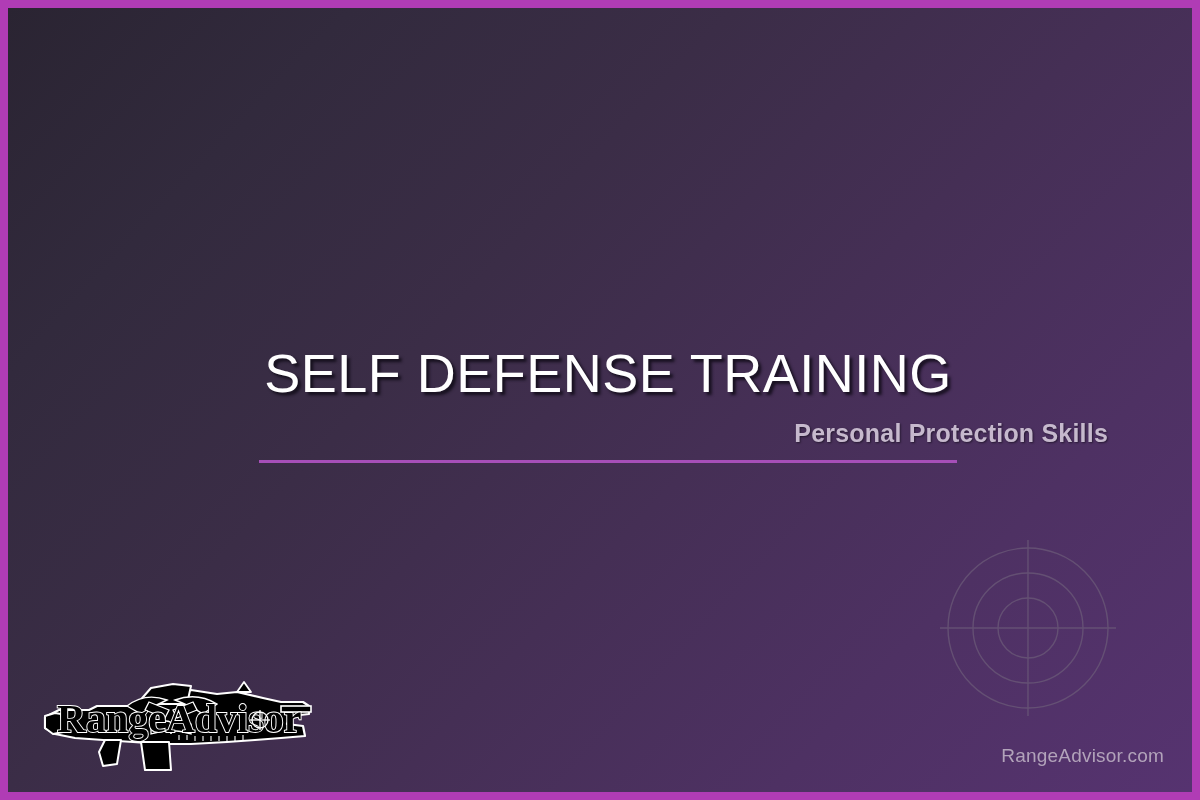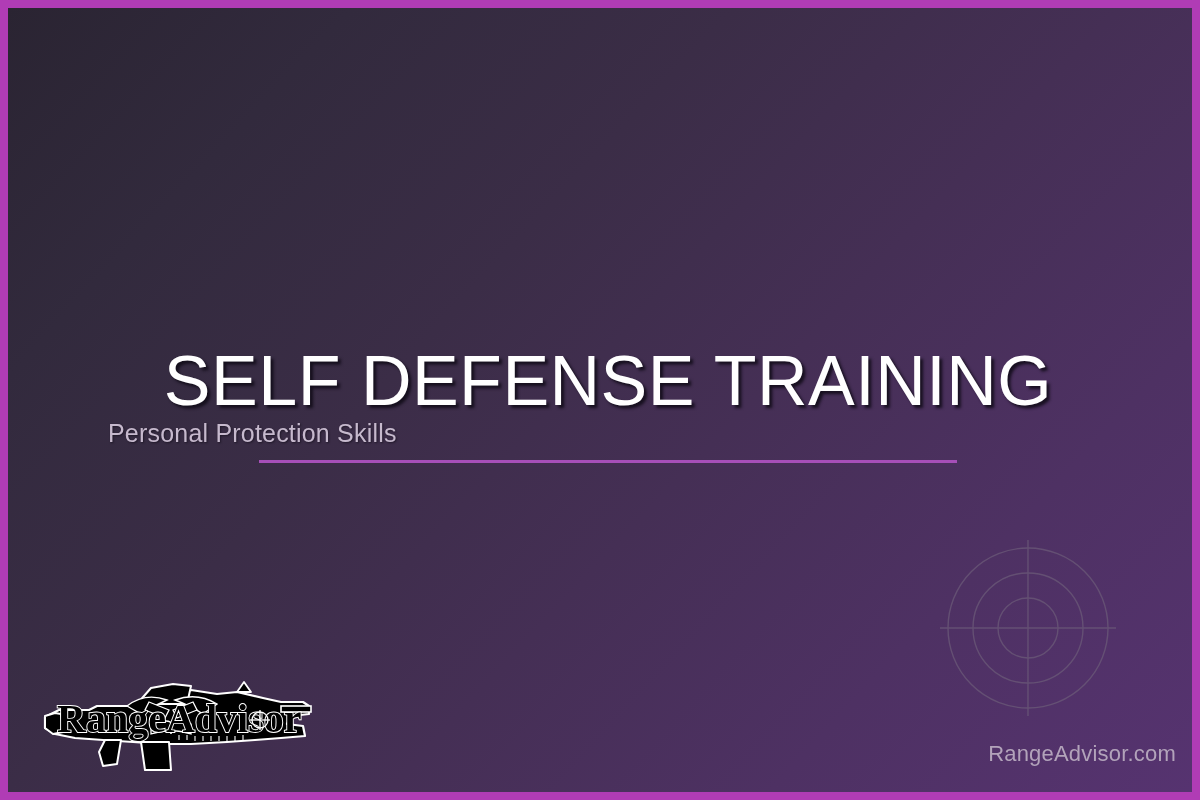--- a/index.html
+++ b/index.html
@@ -42,37 +42,37 @@
   }
   .crosshair svg {
     display: block;
   }
   .slide-title {
     position: absolute;
     left: 100px;
     top: 337px;
     width: 1000px;
     text-align: center;
-    font-size: 70px;
+    font-size: 54px;
     line-height: 1.05;
     letter-spacing: 0.5px;
     color: #ffffff;
     font-weight: 400;
     text-shadow: 3px 3px 3px rgba(15, 10, 22, 0.85);
     white-space: nowrap;
   }
   .slide-subtitle {
     position: absolute;
     left: 100px;
     top: 411px;
     width: 1000px;
-    text-align: left;
+    text-align: right;
     font-size: 25px;
     color: #c6b9cd;
-    font-weight: 400;
+    font-weight: 700;
     letter-spacing: 0.2px;
     text-shadow: 1px 1px 2px rgba(15, 10, 22, 0.6);
     white-space: nowrap;
   }
   .title-rule {
     position: absolute;
     left: 251px;
     top: 452px;
     width: 698px;
     height: 3px;
@@ -86,23 +86,23 @@
     top: 672px;
     width: 272px;
     height: 92px;
     text-align: center;
   }
   .logo svg { display: block; }
 
   
   .watermark {
     position: absolute;
-    right: 16px;
+    right: 28px;
     bottom: 25px;
-    font-size: 22px;
+    font-size: 19px;
     color: #b2a3ba;
     letter-spacing: 0.2px;
   }
 </style>
 </head>
 <body>
 
 <div class="slide">
 
   <div class="crosshair">

